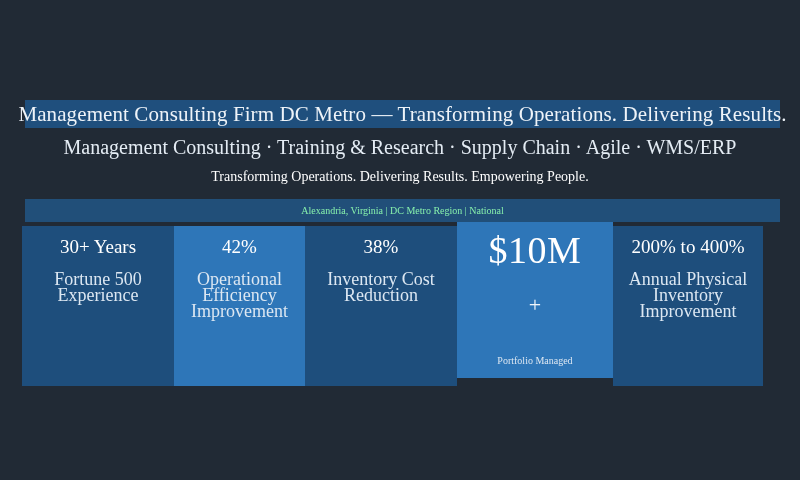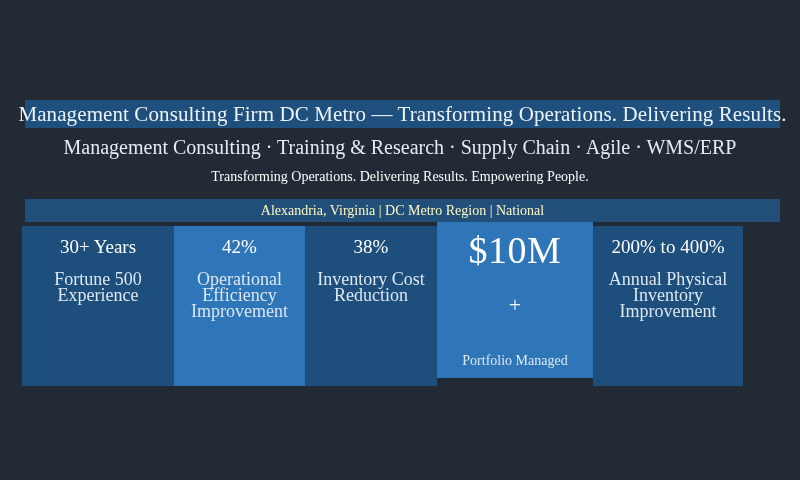--- a/index.html
+++ b/index.html
@@ -70,22 +70,22 @@
     left: 25px;
     top: 199px;
     width: 755px;
     height: 23px;
     background: #214f79;
     display: flex;
     align-items: center;
     justify-content: center;
   }
   .location-bar .location-text {
-    color: #fef9c3;
-    font-size: 14px;
+    color: #86efac;
+    font-size: 10px;
     font-family: "Liberation Serif", serif;
     white-space: nowrap;
   }
 
   
   .stat-grid {
     position: absolute;
     left: 22px;
     top: 226px;
     width: 758px;
@@ -101,21 +101,21 @@
     flex-direction: column;
     align-items: center;
     background: #1e4e7c;
     position: relative;
   }
   .stat-card.alt {
     background: #2e76b8;
   }
   .stat-card.c1 { width: 152px; }
   .stat-card.c2 { width: 131px; }
-  .stat-card.c3 { width: 132px; }
+  .stat-card.c3 { width: 152px; }
   .stat-card.c5 { width: 150px; }
 
   .stat-card.featured {
     width: 156px;
     height: 156px;
     margin-top: -4px;
     background: #2e76b8;
     padding-top: 6px;
     justify-content: flex-start;
   }
@@ -150,21 +150,21 @@
     font-size: 22px;
     line-height: 22px;
     text-align: center;
   }
   .featured .stat-label {
     position: absolute;
     bottom: 9px;
     left: 0;
     right: 0;
     margin-top: 16px;
-    font-size: 14px;
+    font-size: 10px;
   }
 </style>
 </head>
 <body>
 
 <div class="slide">
 
   <div class="title-bar">
     <span class="title-text">Management Consulting Firm DC Metro — Transforming Operations. Delivering Results.</span>
   </div>

